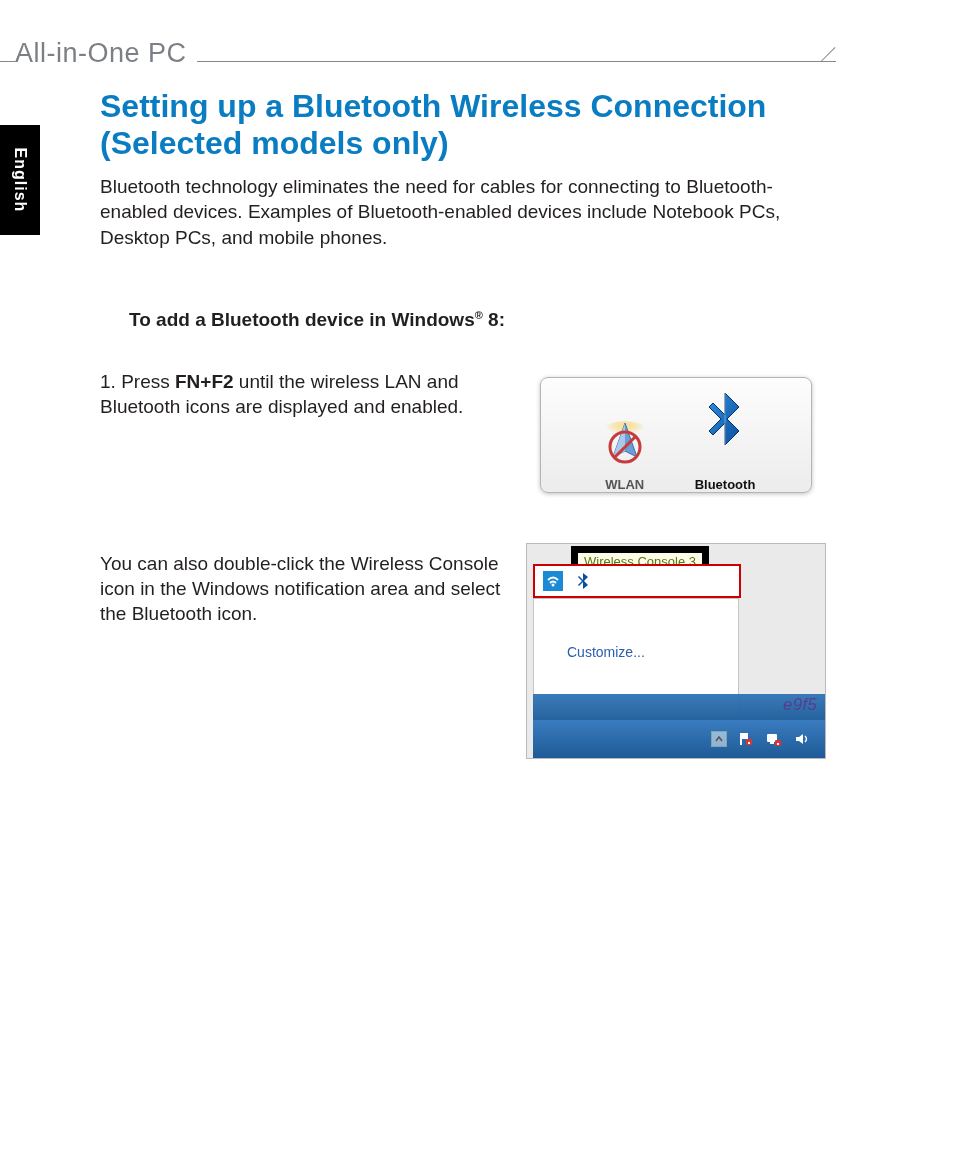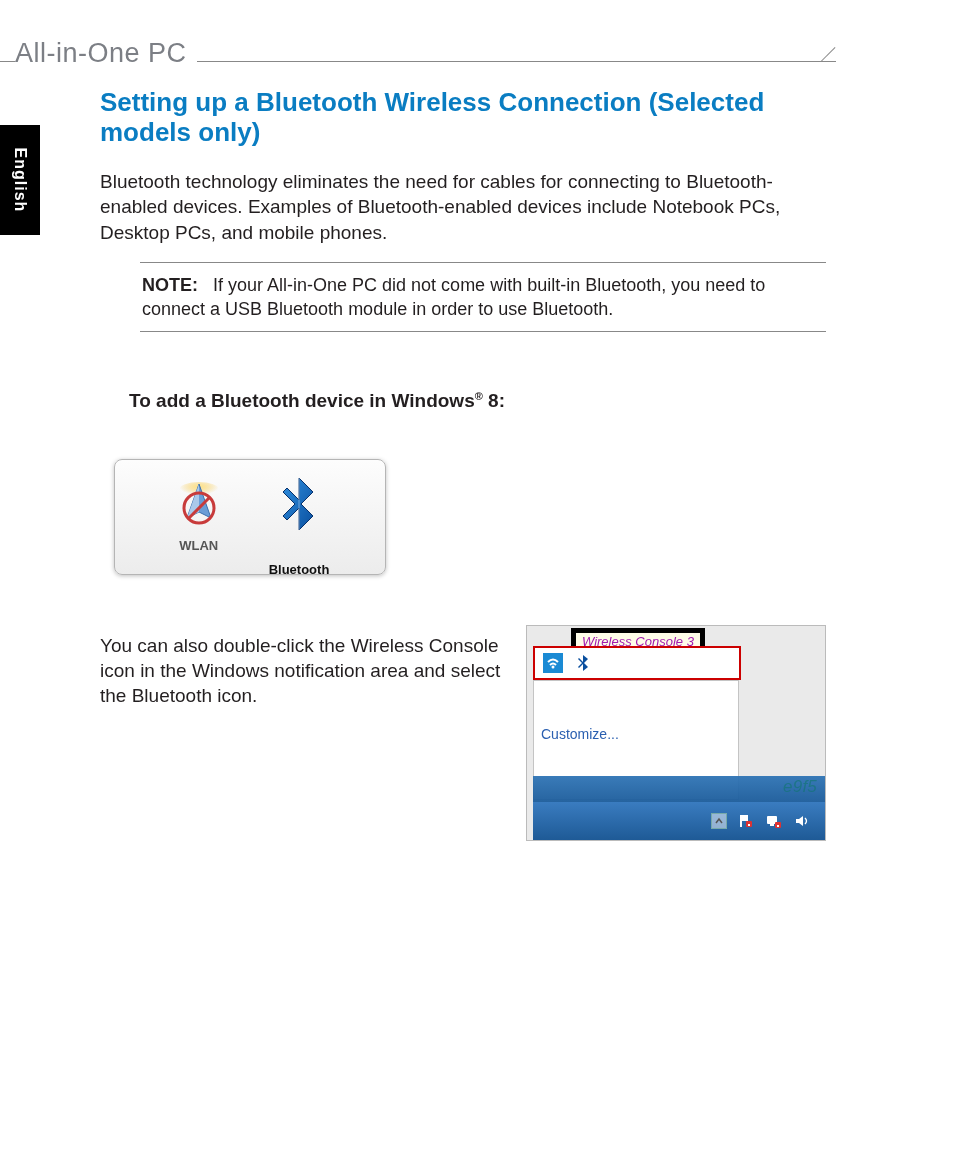--- a/index.html
+++ b/index.html
@@ -26,22 +26,22 @@
   .side-tab {
     position: absolute; top: 125px; left: 0; width: 40px; height: 110px;
     background: #000; color: #fff; font-size: 16px; font-weight: 600;
     display: flex; align-items: center; justify-content: center;
   }
   .side-tab span { transform: rotate(90deg); white-space: nowrap; letter-spacing: 1px; }
 
   .content { position: absolute; top: 88px; left: 100px; right: 100px; }
 
   .h1 {
-    color: #0a7dc2; font-weight: 700; font-size: 26px; line-height: 1.15;
-    font-family: Verdana, Geneva, sans-serif; margin-bottom: 21px;
+    color: #0a7dc2; font-weight: 700; font-size: 32px; line-height: 1.15;
+    font-family: Verdana, Geneva, sans-serif; margin-bottom: 12px;
   }
   .intro { font-size: 19px; line-height: 1.35; margin-bottom: 16px; }
 
   .note-box {
     border-top: 1px solid #888; border-bottom: 1px solid #888;
     padding: 10px 2px; margin-left: 40px; font-size: 18px; line-height: 1.35;
   }
   .note-box strong { font-weight: 700; }
 
   .subhead { font-weight: 700; font-size: 19px; margin-top: 58px; margin-bottom: 38px; margin-left: 29px; }
@@ -50,61 +50,61 @@
   .step-row { display: flex; align-items: flex-start; gap: 20px; margin-bottom: 50px; }
   .step-text { flex: 1; font-size: 19px; line-height: 1.32; }
   .step-text strong { font-weight: 700; }
 
   
   .fig1-wrap { width: 300px; display: flex; justify-content: center; padding-top: 8px; }
   .fig1 {
     width: 272px; height: 116px; border: 1px solid #b5b5b5; border-radius: 8px;
     background: linear-gradient(#fdfdfd, #ececec);
     box-shadow: 0 1px 4px rgba(0,0,0,0.25);
-    display: flex; align-items: flex-start; justify-content: center; gap: 42px;
+    display: flex; align-items: flex-end; justify-content: center; gap: 42px;
     padding-top: 18px;
   }
   .fig1-item { display: flex; flex-direction: column; align-items: center; gap: 4px; }
   .fig1-label { font-size: 13px; font-weight: 600; color: #555; font-family: Tahoma, sans-serif; }
   .fig1-label.active { color: #111; margin-top: 24px; }
   .wlan-ico { width: 56px; height: 56px; position: relative; }
   .wlan-ico svg { width: 56px; height: 56px; }
   .bt-ico { width: 56px; height: 56px; display:flex; align-items:center; justify-content:center; }
   .bt-ico svg { width: 52px; height: 60px; }
 
   
   .step2 { display: flex; align-items: flex-start; gap: 4px; }
   .step2-text { flex: 1; font-size: 19px; line-height: 1.32; padding-top: 8px; }
   .fig2-wrap { width: 300px; height: 216px; border: 1px solid #bbb; background: #eaeaea; font-family: Tahoma, sans-serif; font-size: 13px; position: relative; overflow:hidden; }
   .fig2-tooltip {
-    position: absolute; top: 2px; left: 44px; background: #fffde9; border: 5px solid #000000;
-    padding: 1px 6px; color: #a21caf; font-size: 13px; font-style: italic;
+    position: absolute; top: 2px; left: 44px; background: #fffde9; border: 7px solid #000000;
+    padding: 1px 6px; color: #4d7c0f; font-size: 13px;
   }
   .fig2-iconpanel {
     position: absolute; top: 20px; left: 6px; width: 208px; height: 34px;
     border: 2px solid #c00; background: #fff;
     display: flex; align-items: center; gap: 10px; padding-left: 8px;
   }
   .mini-wifi { width: 20px; height: 20px; background: #1a8ad4; display:flex; align-items:center; justify-content:center; }
   .mini-wifi svg { width: 14px; height: 14px; }
   .mini-bt { width: 20px; height: 20px; display:flex; align-items:center; justify-content:center; }
   .mini-bt svg { width: 14px; height: 18px; }
   .fig2-whitebox {
     position: absolute; top: 54px; left: 6px; width: 206px; height: 120px;
     border: 1px solid #c4c4c4; background: #fff;
   }
   .fig2-customize {
-    position: absolute; top: 100px; left: 14px; color: #2a5fb0; font-size: 14px;
+    position: absolute; top: 100px; left: 40px; color: #2a5fb0; font-size: 14px;
   }
   .fig2-title-strip {
     position: absolute; top: 150px; left: 6px; right: 0; height: 28px;
     background: linear-gradient(#2f74b5, #1a5a99); opacity: 0.95;
   }
   .fig2-title-text {
-    position: absolute; top: 151px; right: 8px; color: #0f766e; font-size: 17px; letter-spacing: 0.2px;
+    position: absolute; top: 151px; right: 8px; color: #701a75; font-size: 17px; letter-spacing: 0.2px;
     font-style: italic; opacity: 0.6;
   }
   .fig2-taskbar {
     position: absolute; bottom: 0; left: 6px; right: 0; height: 38px;
     background: linear-gradient(#3a7cc0, #1e5a96);
     display: flex; align-items: center; justify-content: flex-end; gap: 10px; padding-right: 14px;
   }
   .fig2-tray-btn {
     width: 16px; height: 16px; background: rgba(255,255,255,0.5); border: 1px solid #7aa;
     display: flex; align-items:center; justify-content:center;
@@ -127,30 +127,29 @@
   </div>
 
   <div class="side-tab">
     <span>English</span>
   </div>
 
   <div class="content">
     <h1 class="h1">Setting up a Bluetooth Wireless Connection (Selected models only)</h1>
     <p class="intro">Bluetooth technology eliminates the need for cables for connecting to Bluetooth-enabled devices. Examples of Bluetooth-enabled devices include Notebook PCs, Desktop PCs, and mobile phones.</p>
 
-    <div class="note-box">
-      <strong>NOTE:</strong>
-      &nbsp;&nbsp;<span>If your All-in-One PC did not come with built-in Bluetooth, you need to connect a USB Bluetooth module in order to use Bluetooth.</span>
-    </div>
 
     <p class="subhead">
       <span>To add a Bluetooth device in Windows</span><span class="sup">®</span><span> 8:</span>
     </p>
 
     <div class="step-row">
+      <div class="step-text">
+        <span>1. </span><span>Press </span><strong>FN+F2</strong><span> until the wireless LAN and Bluetooth icons are displayed and enabled.</span>
+      </div>
       <div class="fig1-wrap">
         <div class="fig1">
           <div class="fig1-item">
             <div class="wlan-ico">
               <svg viewBox="0 0 56 56">
                 <defs>
                   <radialGradient id="halo" cx="50%" cy="30%" r="50%">
                     <stop offset="0%" stop-color="#ffe38a"></stop>
                       <stop offset="100%" stop-color="#f4c74e" stop-opacity="0"></stop>
                   </radialGradient>

